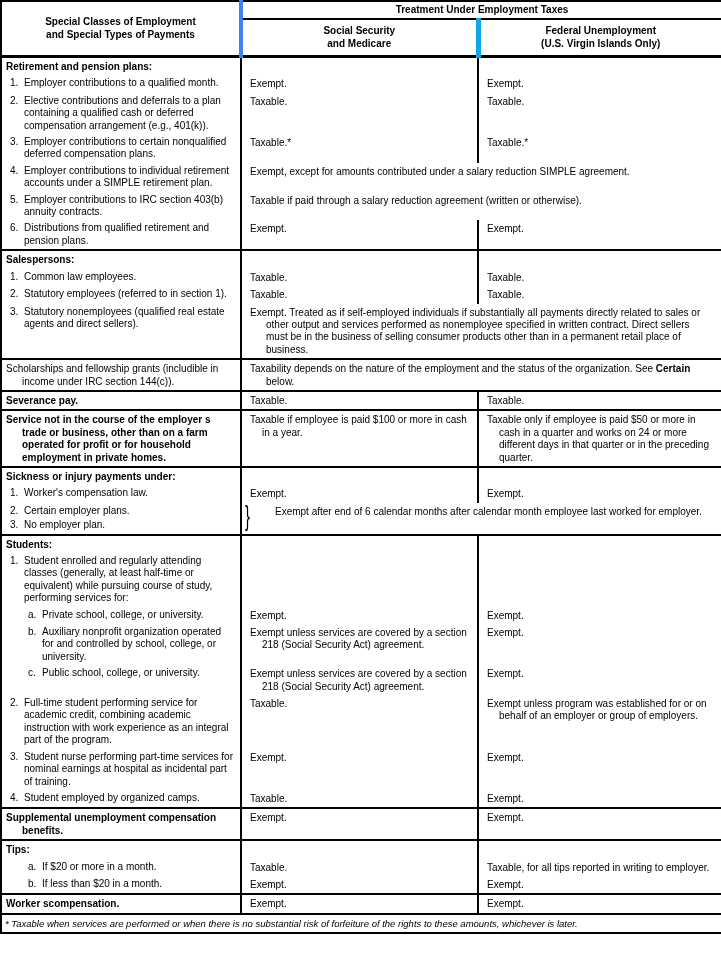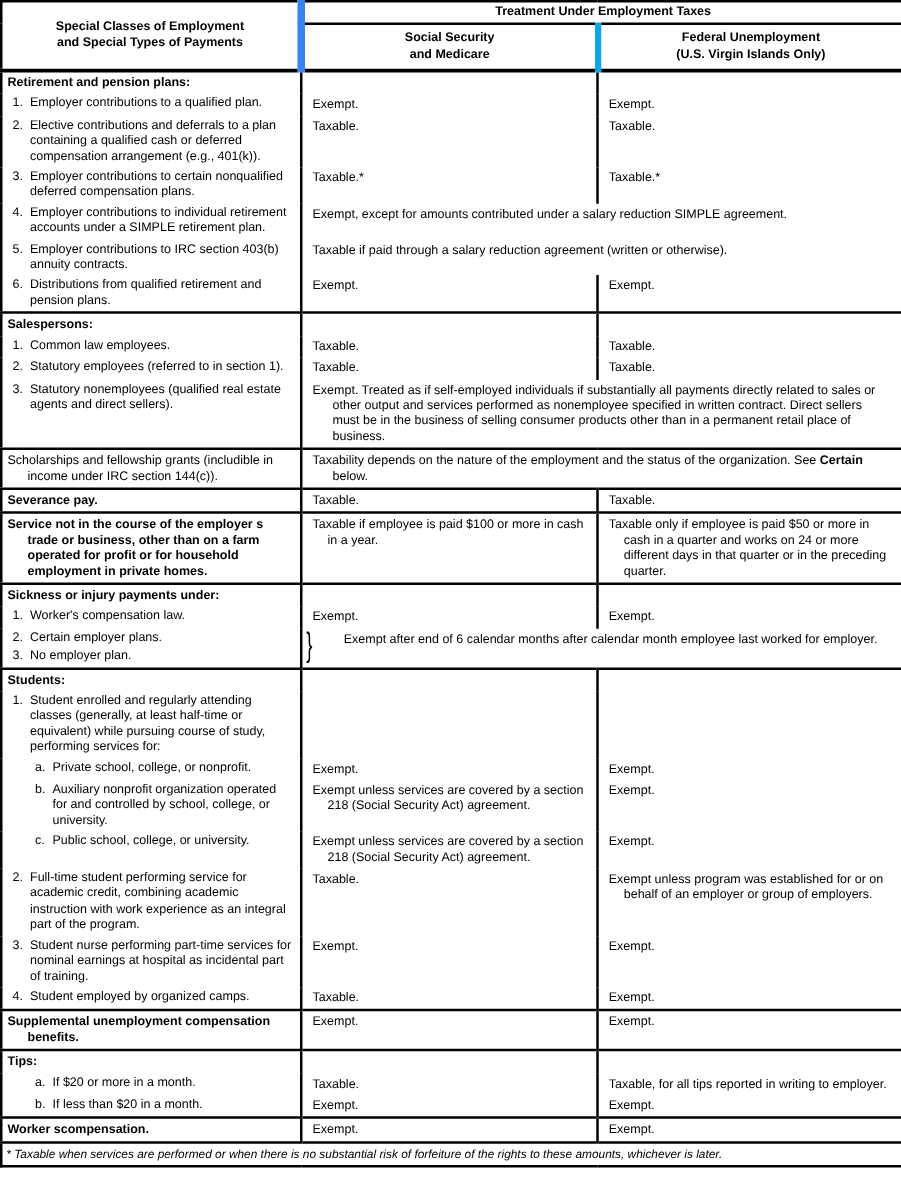--- a/index.html
+++ b/index.html
@@ -10,21 +10,21 @@
   }
   table{
     border-collapse:collapse;table-layout:fixed;width:721px;
     border:2px solid #000;
   }
   td,th{vertical-align:top;padding:0;font-size:10px;line-height:12.4px;word-wrap:break-word;}
 
   
   thead{border-bottom:3px solid #000;}
   th{font-weight:bold;text-align:center;vertical-align:middle;white-space:pre-line;}
-  .hc1{border-right:6px solid #3b82f6;margin-left:12px;}
+  .hc1{border-right:4px solid #3b82f6;margin-left:12px;}
   .ht{border-bottom:2px solid #000;height:16px;}
   .hr2 th{height:35px;}
   .hc2{border-right:5px solid #0ea5e9;}
 
   
   .c1{border-right:2px solid #000;padding-bottom:2px;}
   .c2{border-right:2px solid #000;padding-bottom:2px;}
   .c3{padding-bottom:2px;}
   .cspan{padding:0 4px 2px 0;}
   tbody.sec{border-top:2px solid #000;}
@@ -74,21 +74,21 @@
         <td class="c1">
           <div class="slabel b">Retirement and pension plans:</div>
         </td>
         <td class="c2"></td>
         <td class="c3"></td>
       </tr>
       <tr>
         <td class="c1">
           <div class="nline">
             <span class="num">1.</span>
-            <span class="ntxt">Employer contributions to a qualified plan.</span>
+            <span class="ntxt">Employer contributions to a qualified month.</span>
           </div>
         </td>
         <td class="c2">
           <div class="val">Exempt.</div>
         </td>
         <td class="c3">
           <div class="val">Exempt.</div>
         </td>
       </tr>
       <tr>
@@ -296,21 +296,21 @@
             <span class="ntxt">Student enrolled and regularly attending classes (generally, at least half-time or equivalent) while pursuing course of study, performing services for:</span>
           </div>
         </td>
         <td class="c2"></td>
         <td class="c3"></td>
       </tr>
       <tr>
         <td class="c1">
           <div class="nline sub">
             <span class="num">a.</span>
-            <span class="ntxt">Private school, college, or nonprofit.</span>
+            <span class="ntxt">Private school, college, or university.</span>
           </div>
         </td>
         <td class="c2">
           <div class="val">Exempt.</div>
         </td>
         <td class="c3">
           <div class="val">Exempt.</div>
         </td>
       </tr>
       <tr>

